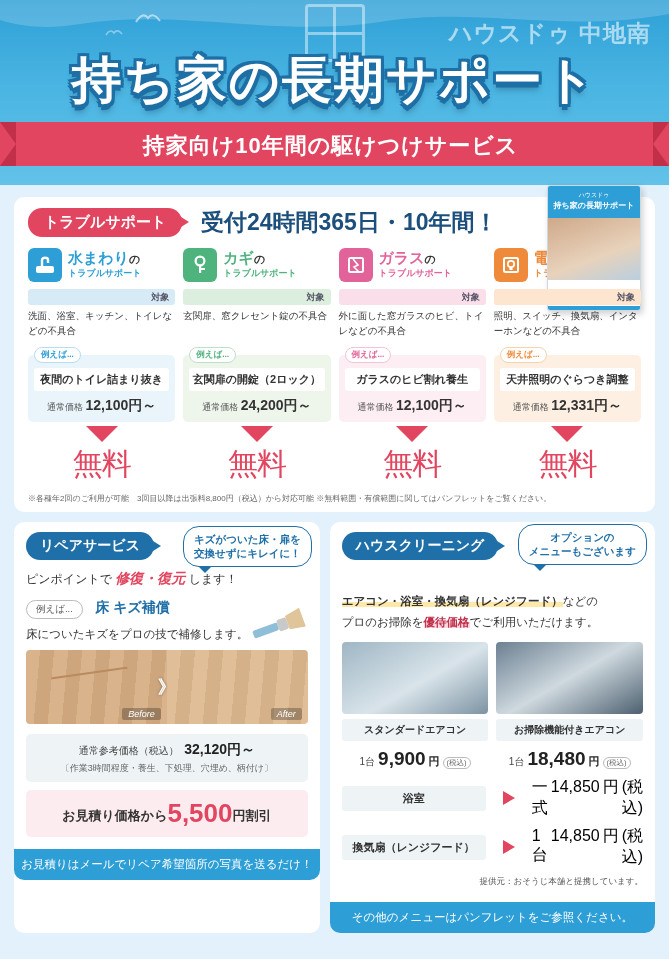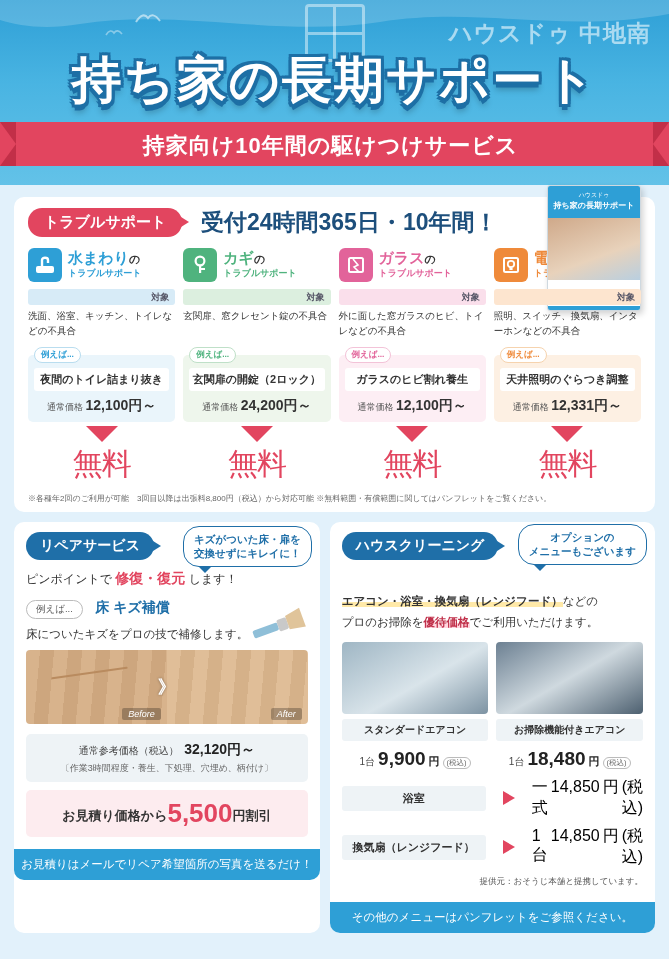--- a/index.html
+++ b/index.html
@@ -97,21 +97,21 @@
   .bottom{display:flex;gap:10px;margin:10px 14px 0 14px;}
   .bpanel{flex:1;background:#fff;border-radius:10px;padding:10px 12px 0 12px;position:relative;}
   .btag{display:inline-block;background:#1f6fa8;color:#fff;font-size:14px;font-weight:bold;padding:5px 14px;border-radius:14px;position:relative;}
   .btag:after{content:"";position:absolute;right:-7px;top:50%;margin-top:-5px;border-left:8px solid #1f6fa8;border-top:5px solid transparent;border-bottom:5px solid transparent;}
   .bubble{
     position:absolute;right:8px;top:4px;border:1.5px solid #1f6fa8;border-radius:16px;
     background:#fff;color:#1f6fa8;font-size:10.5px;font-weight:bold;padding:5px 10px;line-height:1.35;text-align:center;
   }
   .bubble:after{content:"";position:absolute;left:14px;bottom:-7px;width:0;height:0;border-left:7px solid transparent;border-right:7px solid transparent;border-top:7px solid #1f6fa8;}
   .bline{font-size:12px;color:#333;margin-top:10px;}
-  .bline .red{color:#e2455f;font-weight:bold;font-size:14px;}
+  .bline .red{color:#e2455f;font-weight:bold;font-size:14px;font-style:italic;}
   .exbadge{display:inline-block;border:1px solid #bbb;border-radius:10px;font-size:9.5px;padding:2px 9px;color:#555;}
   .kizu{font-size:14px;font-weight:bold;color:#1f6fa8;margin-left:8px;}
   .sub2{font-size:11.5px;color:#333;margin-top:8px;}
   .ba{display:flex;gap:0;margin-top:8px;height:74px;border-radius:4px;overflow:hidden;position:relative;}
   .ba .half{flex:1;position:relative;}
   .ba .before{background:repeating-linear-gradient(95deg,#d8b38c 0 14px,#cda67e 14px 28px);}
   .ba .after{background:repeating-linear-gradient(95deg,#e0be98 0 14px,#d5b189 14px 28px);}
   .ba .lbl{position:absolute;bottom:4px;font-size:9px;color:#fff;font-style:italic;background:rgba(0,0,0,.25);padding:1px 6px;border-radius:2px;}
   .ba .before .lbl{right:6px;} .ba .after .lbl{right:6px;}
   .ba .chev{position:absolute;left:50%;top:50%;transform:translate(-50%,-50%);color:#fff;font-size:18px;font-weight:bold;text-shadow:0 0 3px rgba(0,0,0,.4);}

